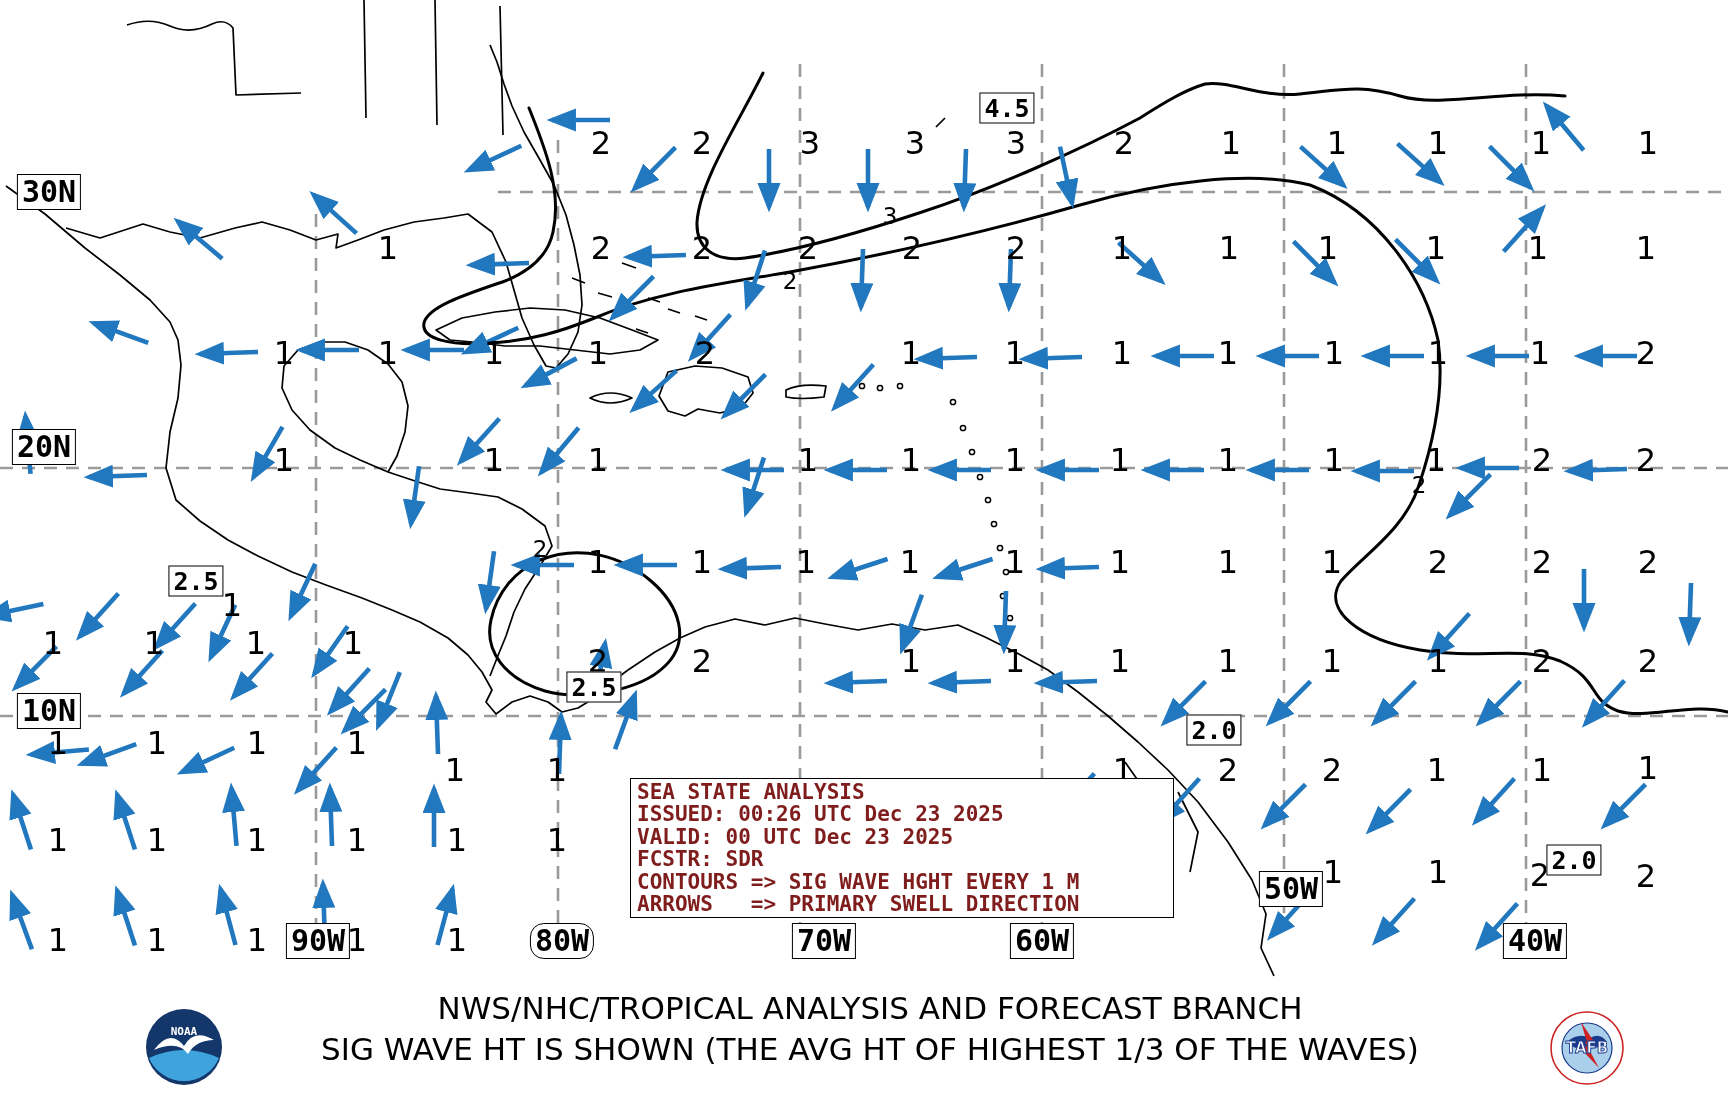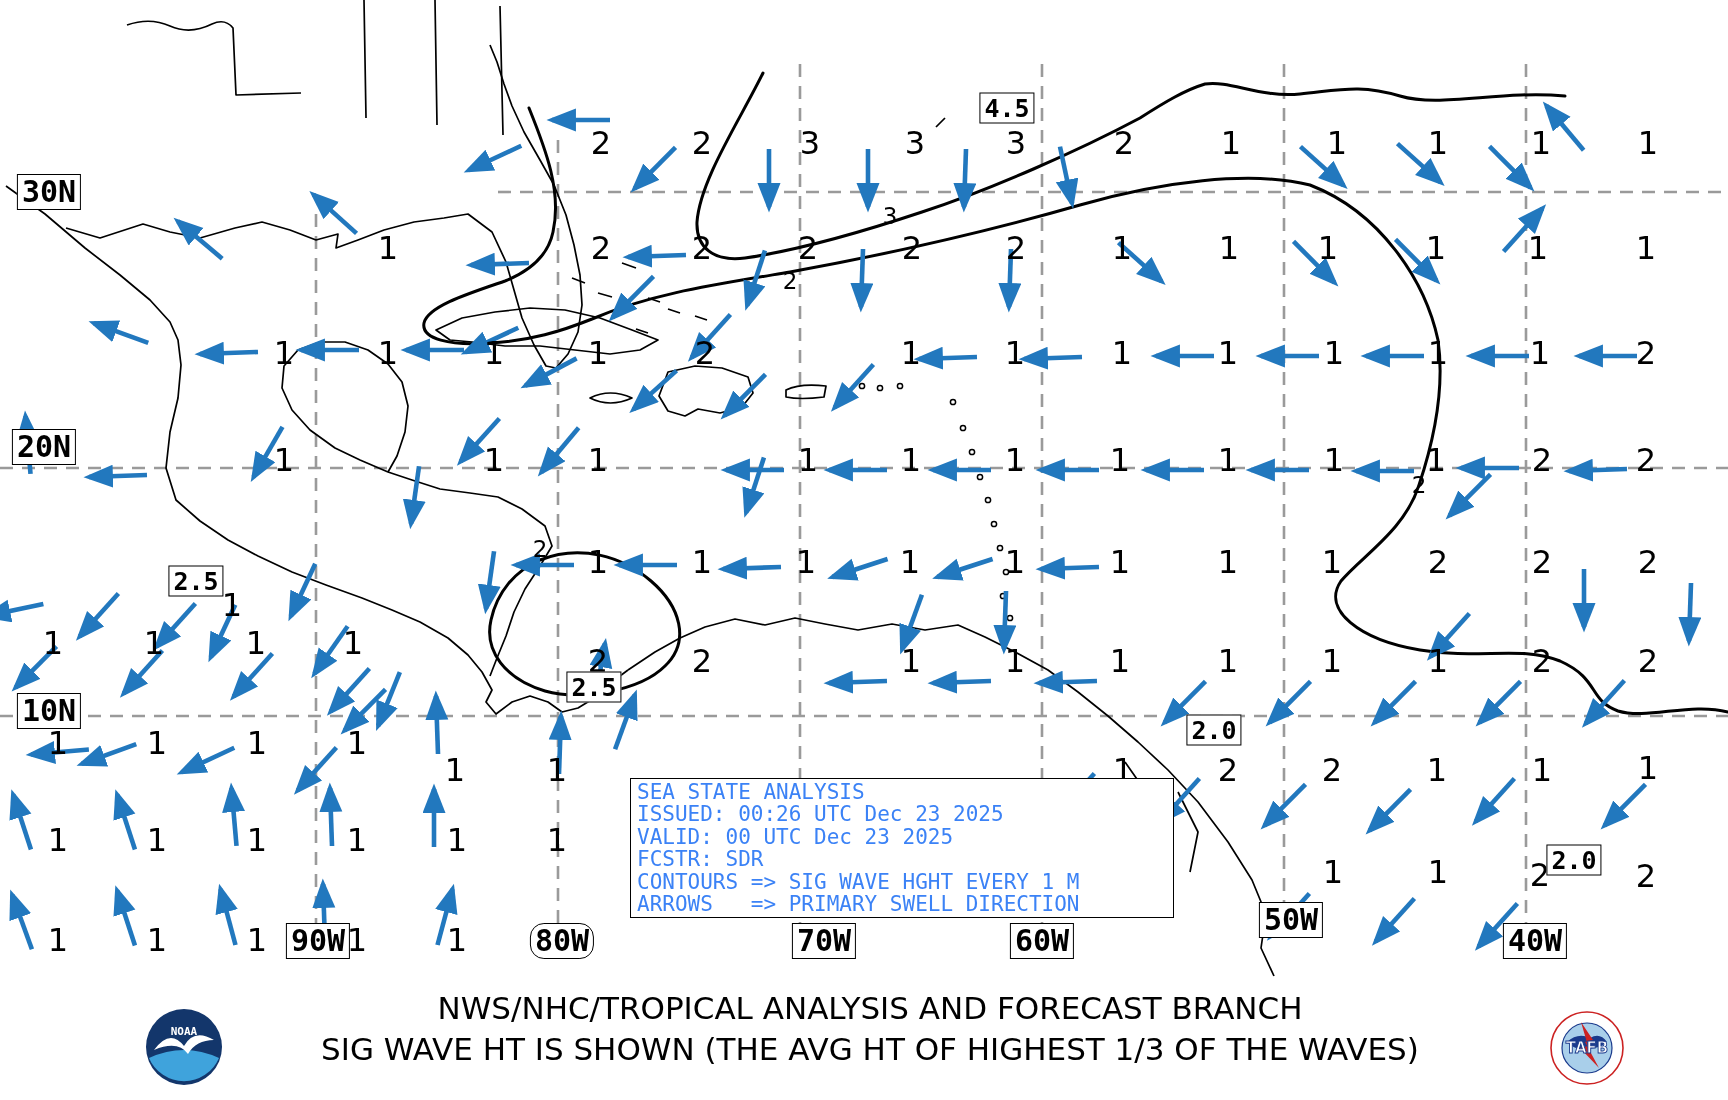--- a/index.html
+++ b/index.html
@@ -5,22 +5,22 @@
   html,body{margin:0;padding:0;background:#fff;}
   .stage{position:relative;width:1728px;height:1100px;background:#ffffff;overflow:hidden;
          font-family:"DejaVu Sans",sans-serif;}
   #map-svg{position:absolute;left:0;top:0;}
   .boxed{position:absolute;transform:translate(-50%,-50%);background:#ffffff;border:1.8px solid #000;
          color:#000;font-family:"DejaVu Sans Mono",monospace;font-weight:bold;font-size:30px;
          line-height:1;padding:2px 4px;white-space:nowrap;}
   .boxed.contour{font-size:25px;border-width:1.4px;text-align:right;}
   .info-box{position:absolute;left:630px;top:778px;width:544px;height:140px;background:#fff;
             border:1.6px solid #000;box-sizing:border-box;padding:2px 6px;
-            font-family:"DejaVu Sans Mono",monospace;font-weight:normal;font-size:21px;line-height:22.4px;
-            white-space:pre;color:#3b82f6;}
+            font-family:"DejaVu Sans Mono",monospace;font-weight:bold;font-size:21px;line-height:22.4px;
+            white-space:pre;color:#7f1d1d;}
   .caption{position:absolute;width:100%;text-align:center;color:#000;font-size:31px;
            font-family:"DejaVu Sans",sans-serif;}
   .cap1{top:990px;left:6px;}
   .cap2{top:1031px;left:6px;}
   .logo{position:absolute;}
 </style>
 </head>
 <body>
 
 <div class="stage">
@@ -304,21 +304,21 @@
   </svg>
 
   <div id="boxed-labels">
       <div class="boxed" style="left: 49px; top: 192px;">30N</div>
       <div class="boxed" style="left: 44px; top: 447px;">20N</div>
       <div class="boxed" style="left: 49px; top: 711px;">10N</div>
       <div class="boxed" style="left: 318px; top: 941px;">90W</div>
       <div class="boxed" style="left: 562px; top: 941px; border-radius: 14px;">80W</div>
       <div class="boxed" style="left: 824px; top: 941px; text-align: center;">70W</div>
       <div class="boxed" style="left: 1042px; top: 941px;">60W</div>
-      <div class="boxed" style="left: 1291px; top: 920px;">50W</div>
+      <div class="boxed" style="left: 1291px; top: 889px;">50W</div>
       <div class="boxed" style="left: 1535px; top: 941px;">40W</div>
       <div class="boxed contour" style="left: 1007px; top: 108px;">4.5</div>
       <div class="boxed contour" style="left: 196px; top: 581px;">2.5</div>
       <div class="boxed contour" style="left: 594px; top: 687px;">2.5</div>
       <div class="boxed contour" style="left: 1214px; top: 730px;">2.0</div>
       <div class="boxed contour" style="left: 1574px; top: 860px;">2.0</div>
     </div>
 
   <div class="info-box" id="info-box">SEA STATE ANALYSIS
 ISSUED: 00:26 UTC Dec 23 2025

